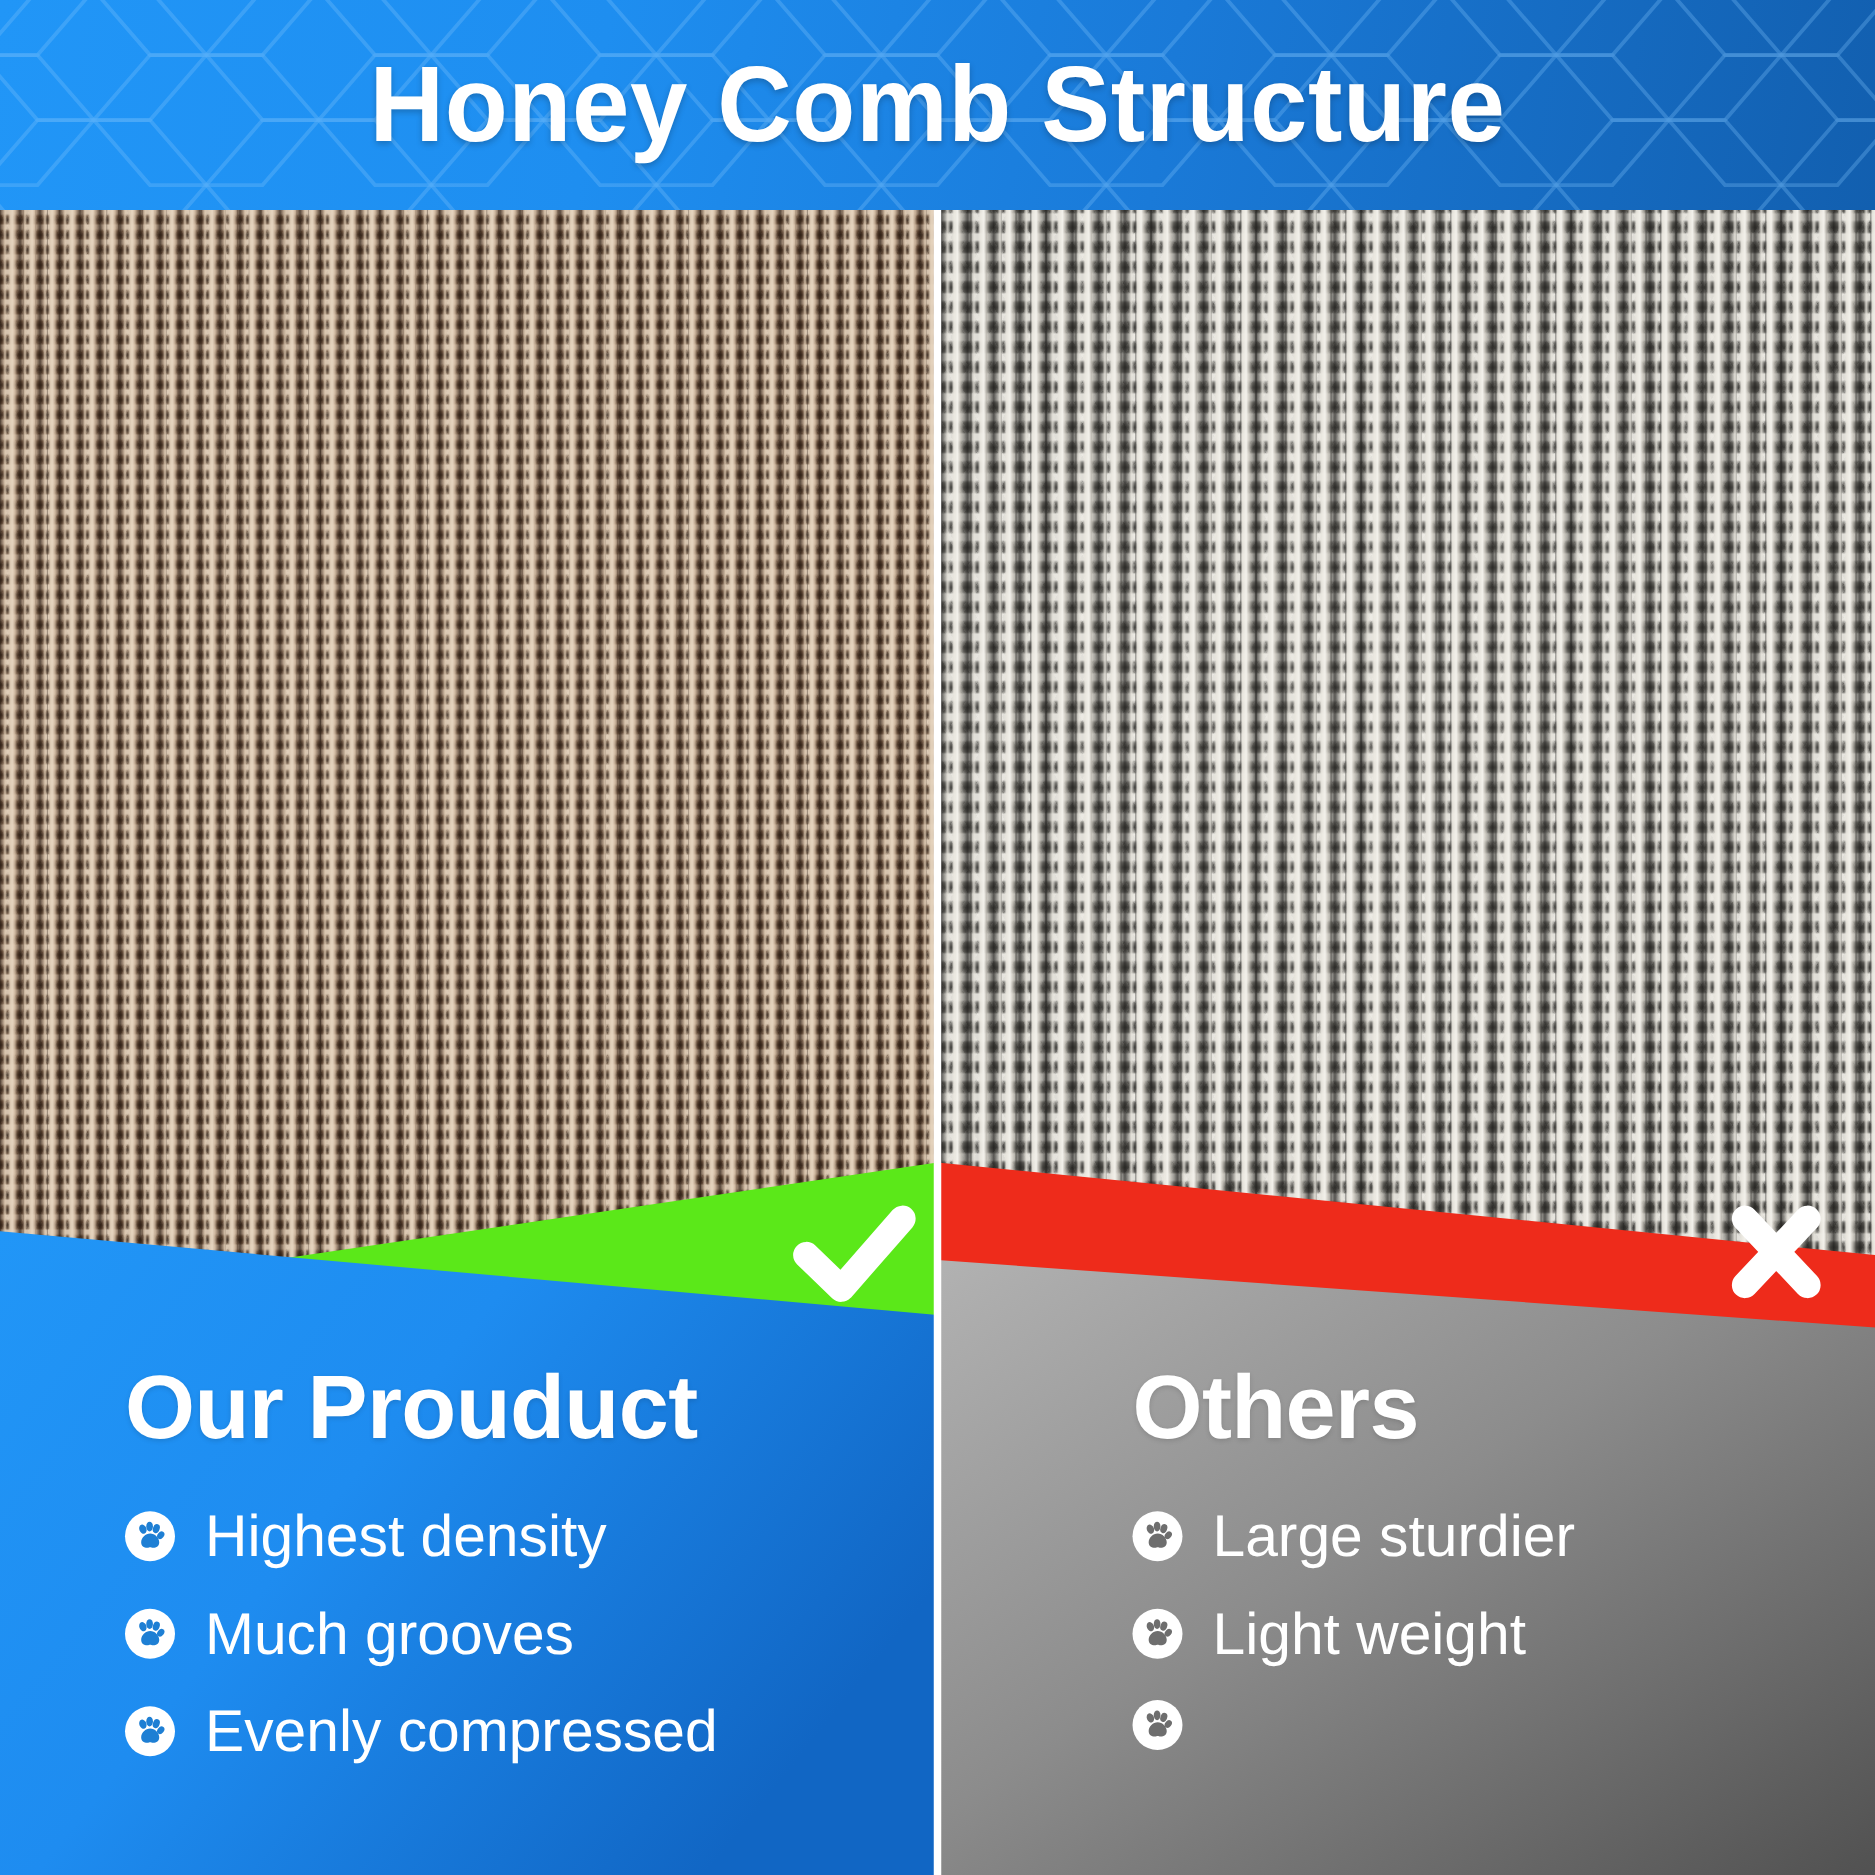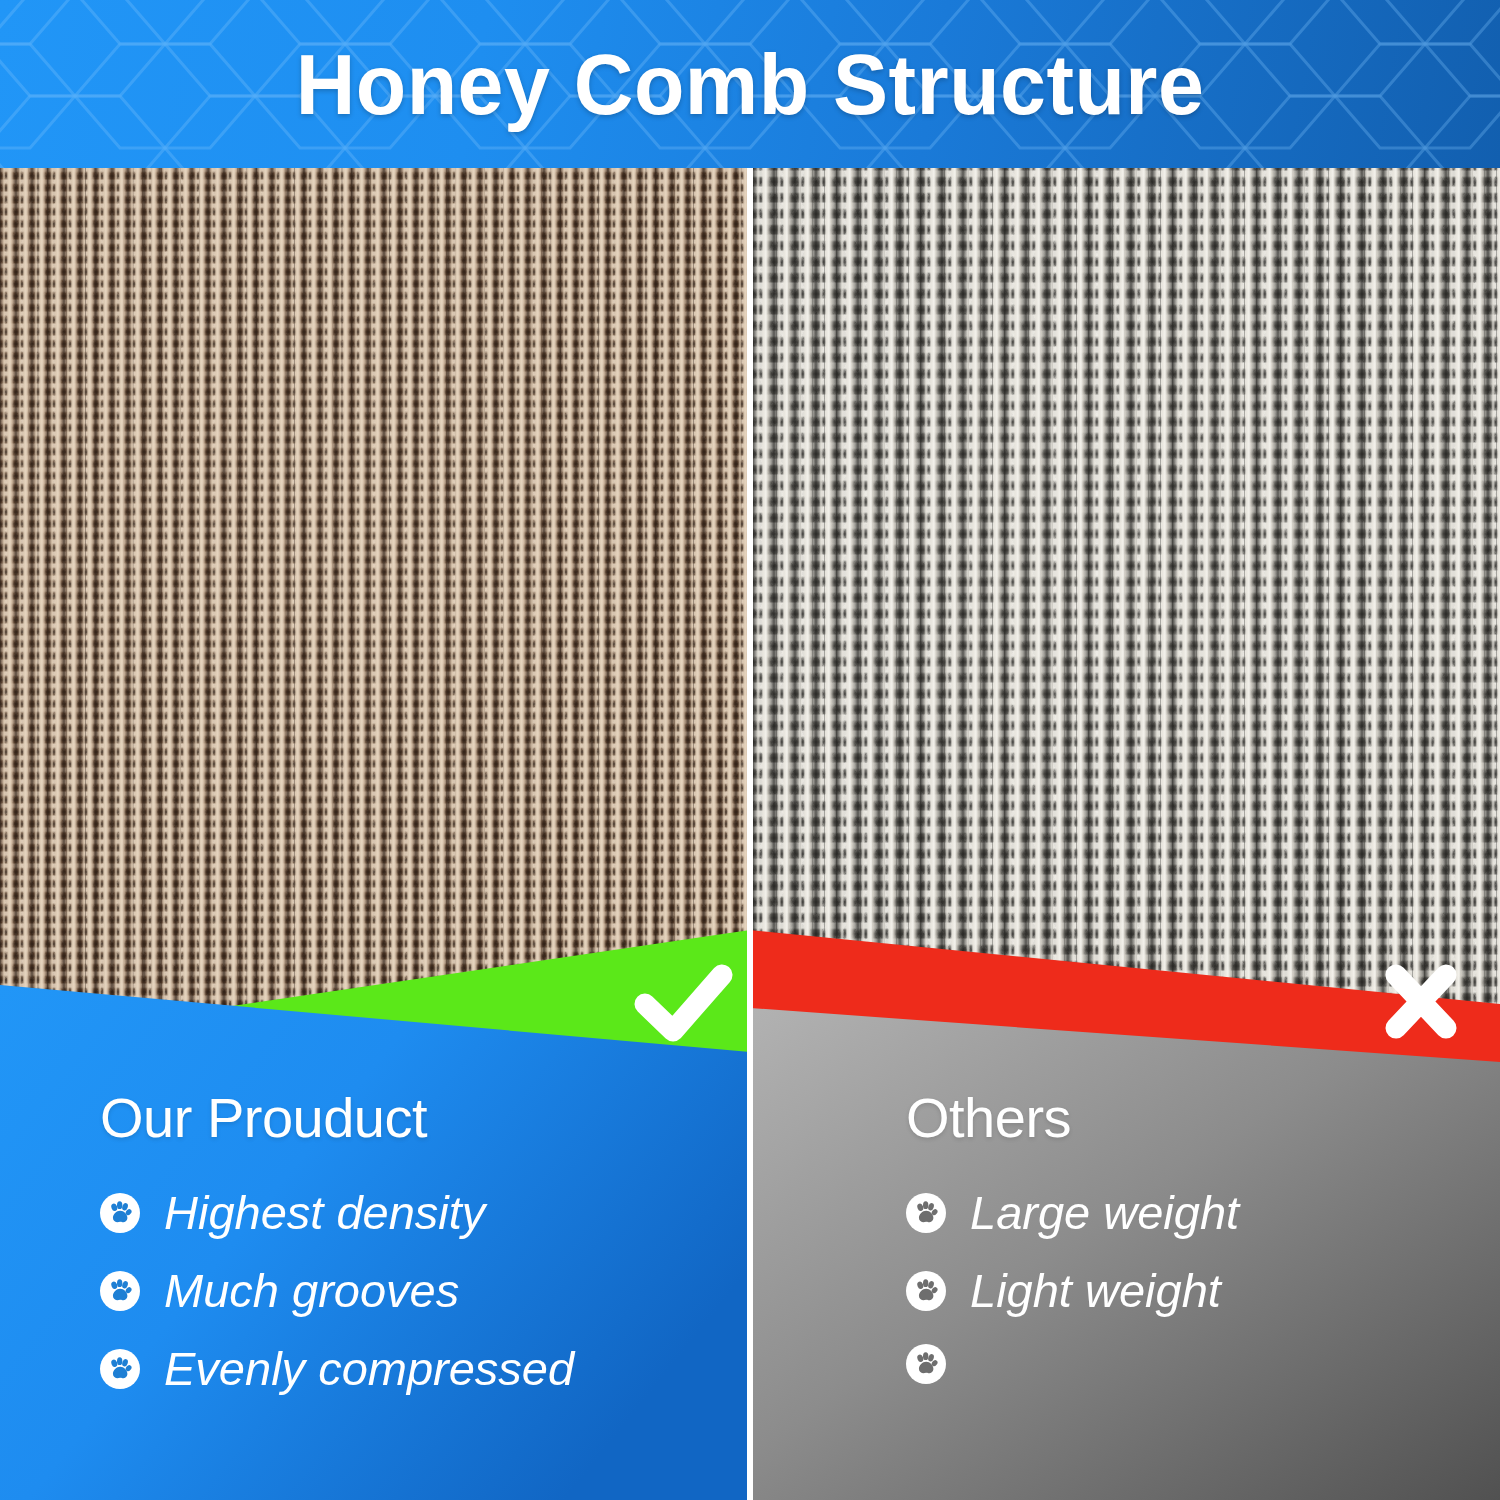--- a/index.html
+++ b/index.html
@@ -74,28 +74,28 @@
 
   
   .shapes{position:absolute;left:0;top:0;width:1500px;height:1500px;pointer-events:none;}
 
   
   .col{position:absolute;width:750px;}
   .col.left{left:0;top:1090px;}
   .col.right{left:794px;top:1090px;}
 
   .coltitle{
-    color:#fff;font-weight:normal;font-size:56px;line-height:1;
+    color:#fff;font-weight:bold;font-size:72px;line-height:1;
     margin:0 0 42px 0;letter-spacing:-.5px;white-space:nowrap;
     text-shadow:0 2px 4px rgba(0,0,0,.13);
   }
   .col.left .coltitle{padding-left:100px;}
   .col.right .coltitle{padding-left:112px;}
 
-  .feat{display:flex;align-items:center;margin-bottom:27px;font-style:italic;}
+  .feat{display:flex;align-items:center;margin-bottom:27px;}
   .col.left .feat{padding-left:100px;}
   .col.right .feat{padding-left:112px;}
 
   .pawbadge{
     width:40px;height:40px;border-radius:50%;background:#fff;
     display:flex;align-items:center;justify-content:center;flex:0 0 40px;
   }
   .pawbadge svg{display:block;}
   .feattext{
     color:#fff;font-size:47px;line-height:1.08;margin-left:24px;white-space:nowrap;
@@ -253,21 +253,21 @@
         <svg width="26" height="26" viewBox="0 0 32 32">
           <g fill="#6E6E6E">
             <ellipse cx="9" cy="9" rx="3.5" ry="4.6" transform="rotate(-22 9 9)"></ellipse>
             <ellipse cx="15.6" cy="6.4" rx="3.3" ry="4.8"></ellipse>
             <ellipse cx="22.2" cy="8.4" rx="3.3" ry="4.6" transform="rotate(20 22.2 8.4)"></ellipse>
             <ellipse cx="26.6" cy="15" rx="3.1" ry="4.1" transform="rotate(40 26.6 15)"></ellipse>
             <path d="M16.2 13.2c4.6 0 8.9 4.3 8.9 8.6 0 3.6-2.7 5.6-6 5.6-1.4 0-2.1-.5-2.9-.5s-1.5.5-2.9.5c-3.3 0-6-2-6-5.6 0-4.3 4.3-8.6 8.9-8.6z"></path>
           </g>
         </svg>
       </span>
-      <span class="feattext">Large weight</span>
+      <span class="feattext">Large sturdier</span>
     </div>
 
     <div class="feat">
       <span class="pawbadge">
         <svg width="26" height="26" viewBox="0 0 32 32">
           <g fill="#6E6E6E">
             <ellipse cx="9" cy="9" rx="3.5" ry="4.6" transform="rotate(-22 9 9)"></ellipse>
             <ellipse cx="15.6" cy="6.4" rx="3.3" ry="4.8"></ellipse>
             <ellipse cx="22.2" cy="8.4" rx="3.3" ry="4.6" transform="rotate(20 22.2 8.4)"></ellipse>
             <ellipse cx="26.6" cy="15" rx="3.1" ry="4.1" transform="rotate(40 26.6 15)"></ellipse>

